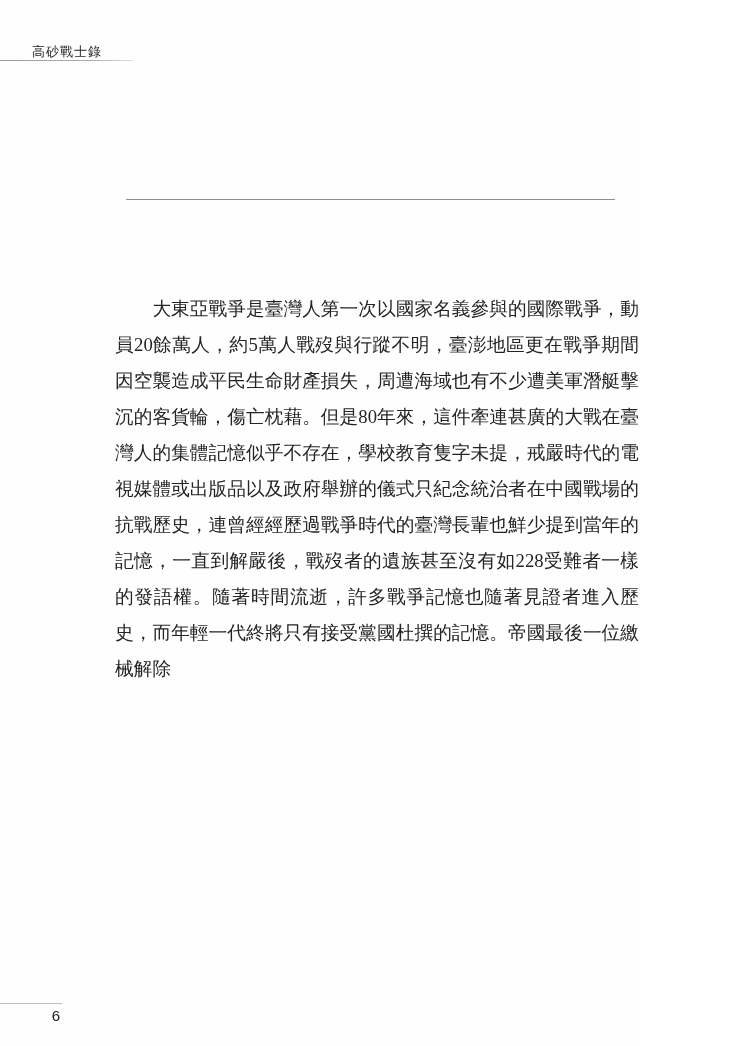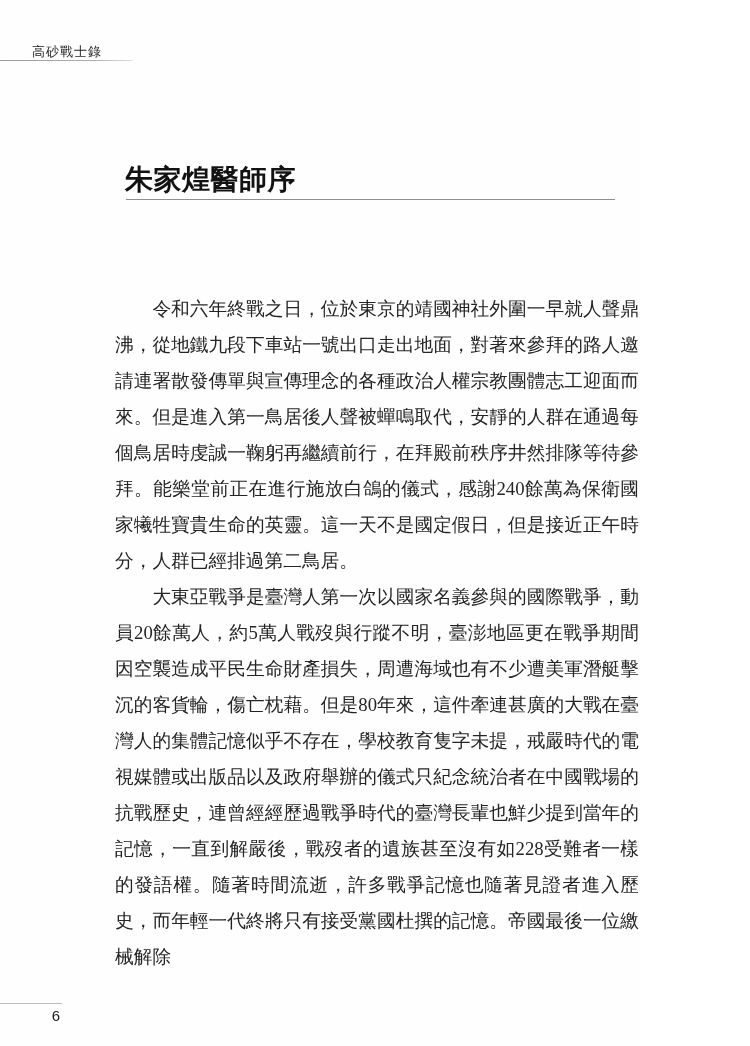--- a/index.html
+++ b/index.html
@@ -92,24 +92,22 @@
   }
 </style>
 </head>
 <body>
 
 <div class="page">
 
   <div class="running-header">高砂戰士錄</div>
   <div class="header-rule"></div>
 
-  <h1 class="chapter-title">朱家煌醫師序</h1>
   <div class="title-rule"></div>
 
   <div class="body-text">
-    <p>令和六年終戰之日，位於東京的靖國神社外圍一早就人聲鼎沸，從地鐵九段下車站一號出口走出地面，對著來參拜的路人邀請連署散發傳單與宣傳理念的各種政治人權宗教團體志工迎面而來。但是進入第一鳥居後人聲被蟬鳴取代，安靜的人群在通過每個鳥居時虔誠一鞠躬再繼續前行，在拜殿前秩序井然排隊等待參拜。能樂堂前正在進行施放白鴿的儀式，感謝240餘萬為保衛國家犧牲寶貴生命的英靈。這一天不是國定假日，但是接近正午時分，人群已經排過第二鳥居。</p>
     <p>大東亞戰爭是臺灣人第一次以國家名義參與的國際戰爭，動員20餘萬人，約5萬人戰歿與行蹤不明，臺澎地區更在戰爭期間因空襲造成平民生命財產損失，周遭海域也有不少遭美軍潛艇擊沉的客貨輪，傷亡枕藉。但是80年來，這件牽連甚廣的大戰在臺灣人的集體記憶似乎不存在，學校教育隻字未提，戒嚴時代的電視媒體或出版品以及政府舉辦的儀式只紀念統治者在中國戰場的抗戰歷史，連曾經經歷過戰爭時代的臺灣長輩也鮮少提到當年的記憶，一直到解嚴後，戰歿者的遺族甚至沒有如228受難者一樣的發語權。隨著時間流逝，許多戰爭記憶也隨著見證者進入歷史，而年輕一代終將只有接受黨國杜撰的記憶。帝國最後一位繳械解除</p>
   </div>
 
   <div class="footer-rule"></div>
   <div class="page-number">6</div>
 
 </div>
 
 </body></html>

